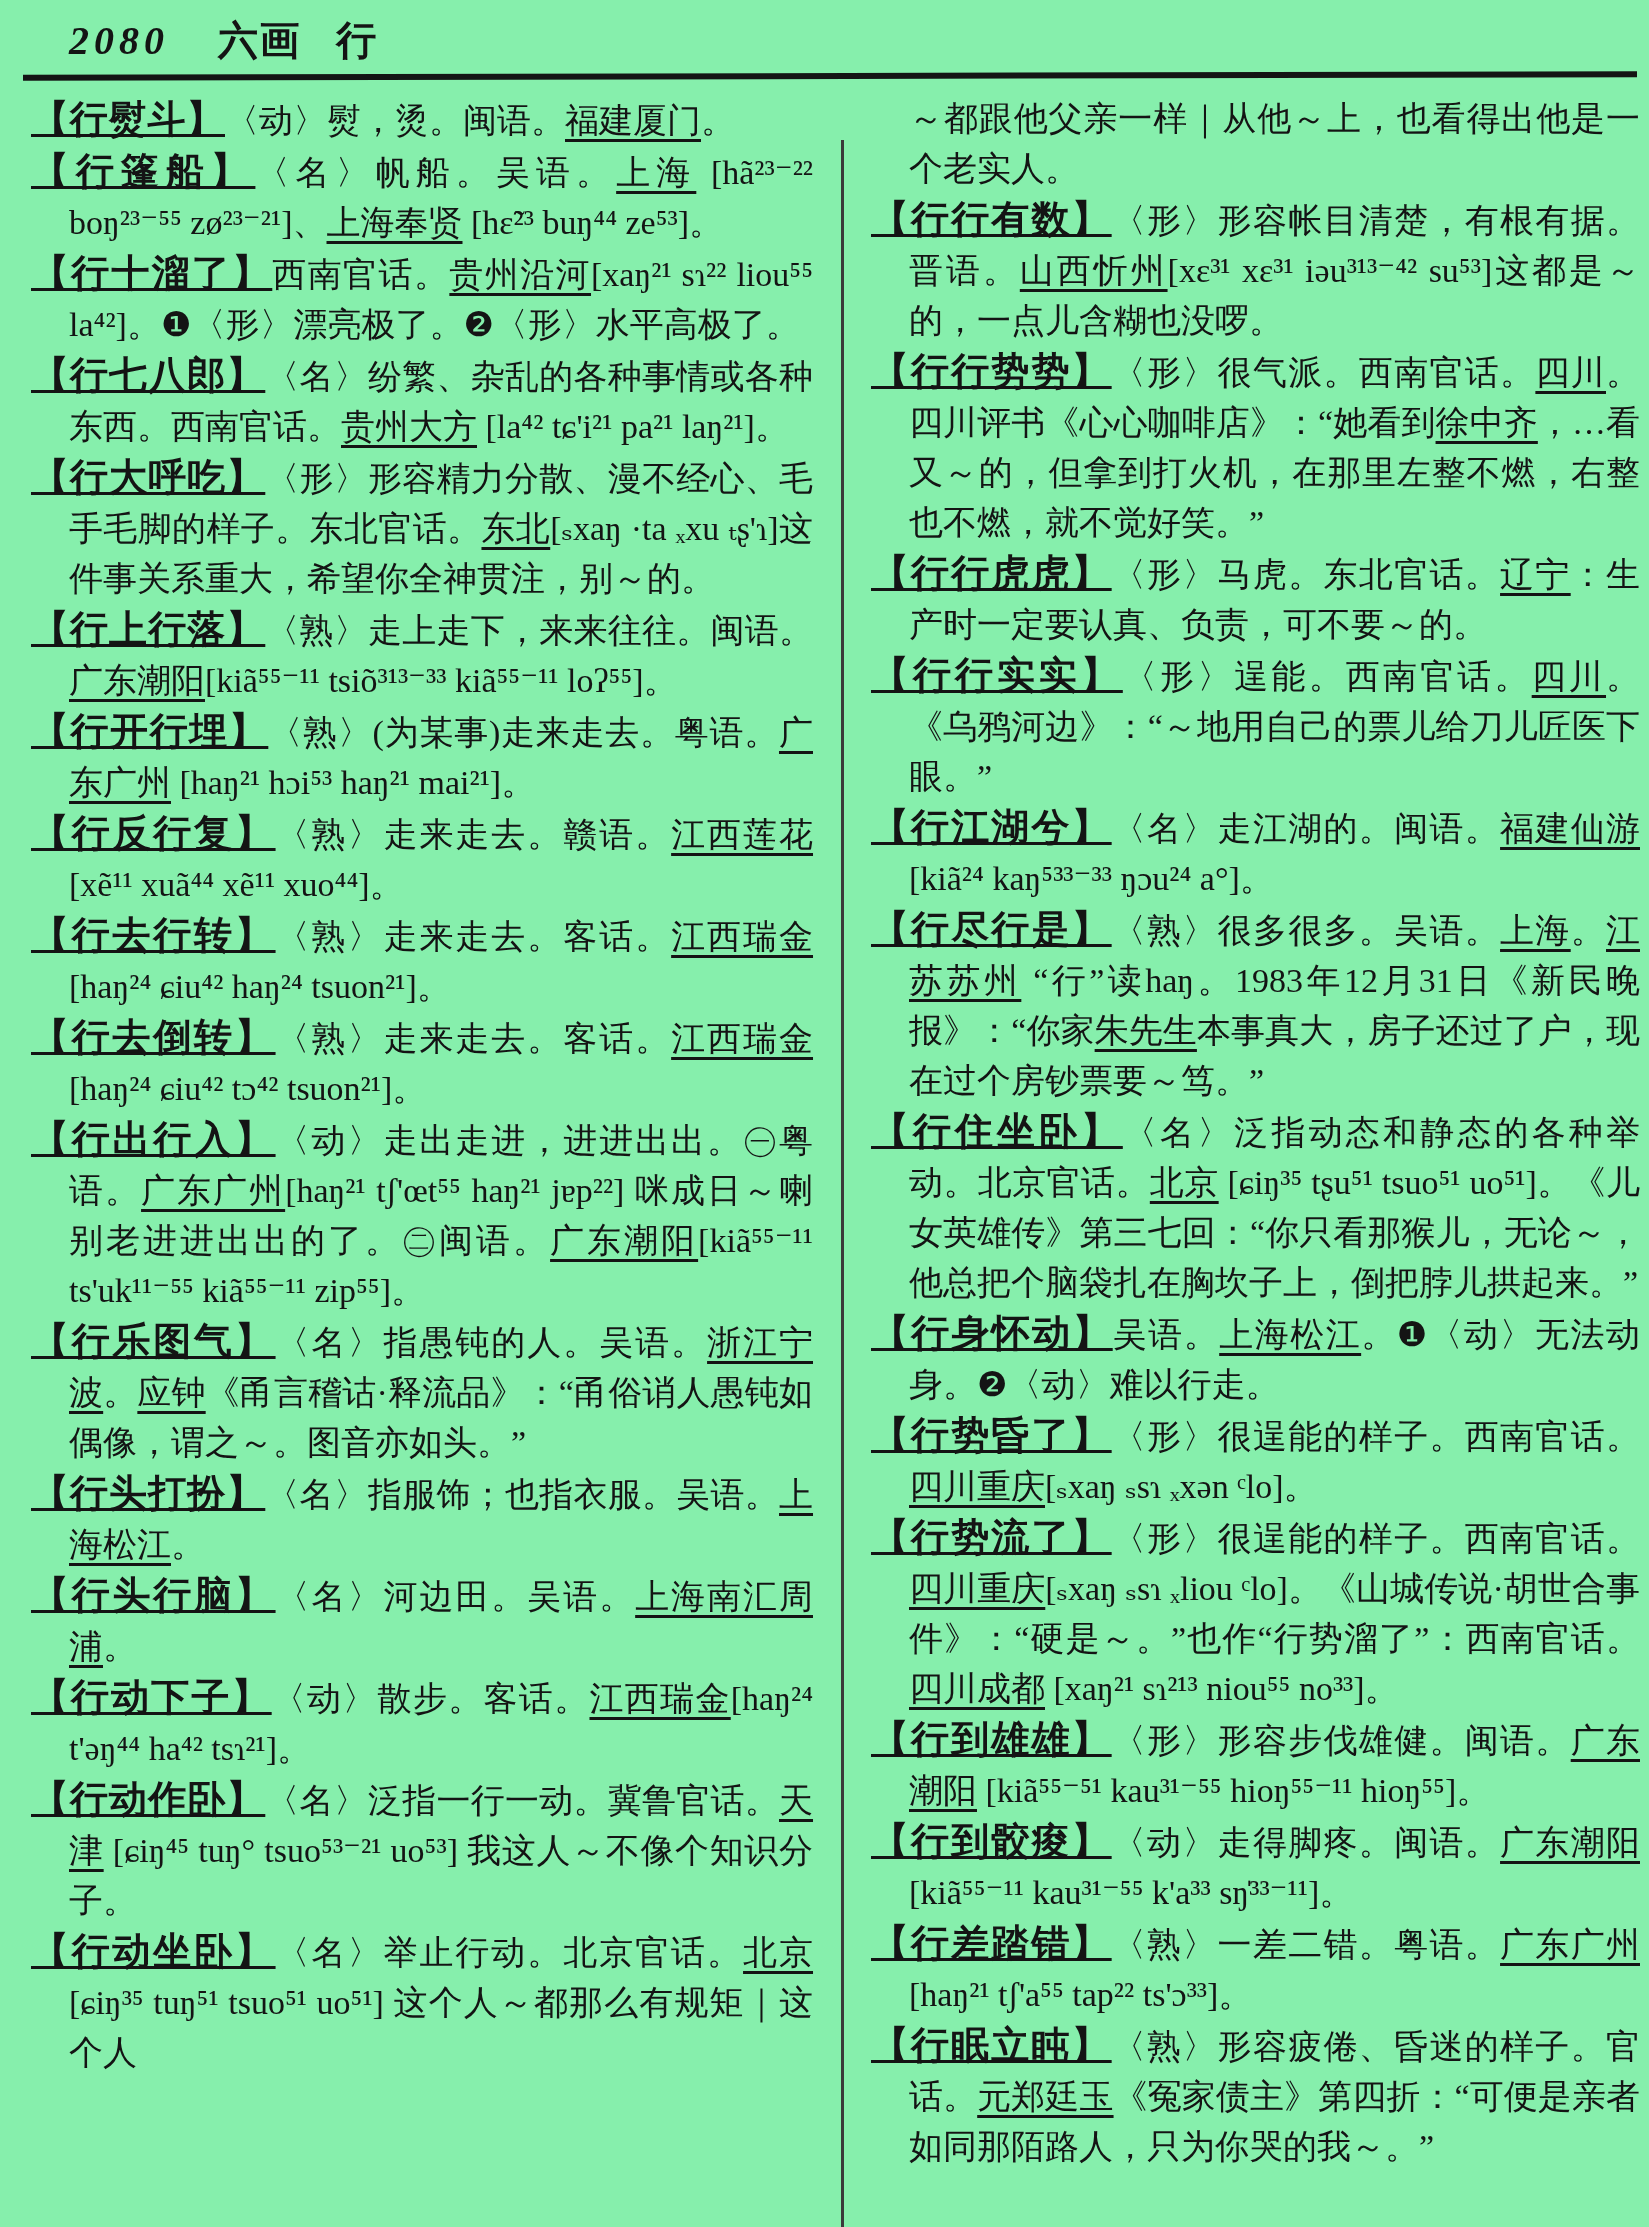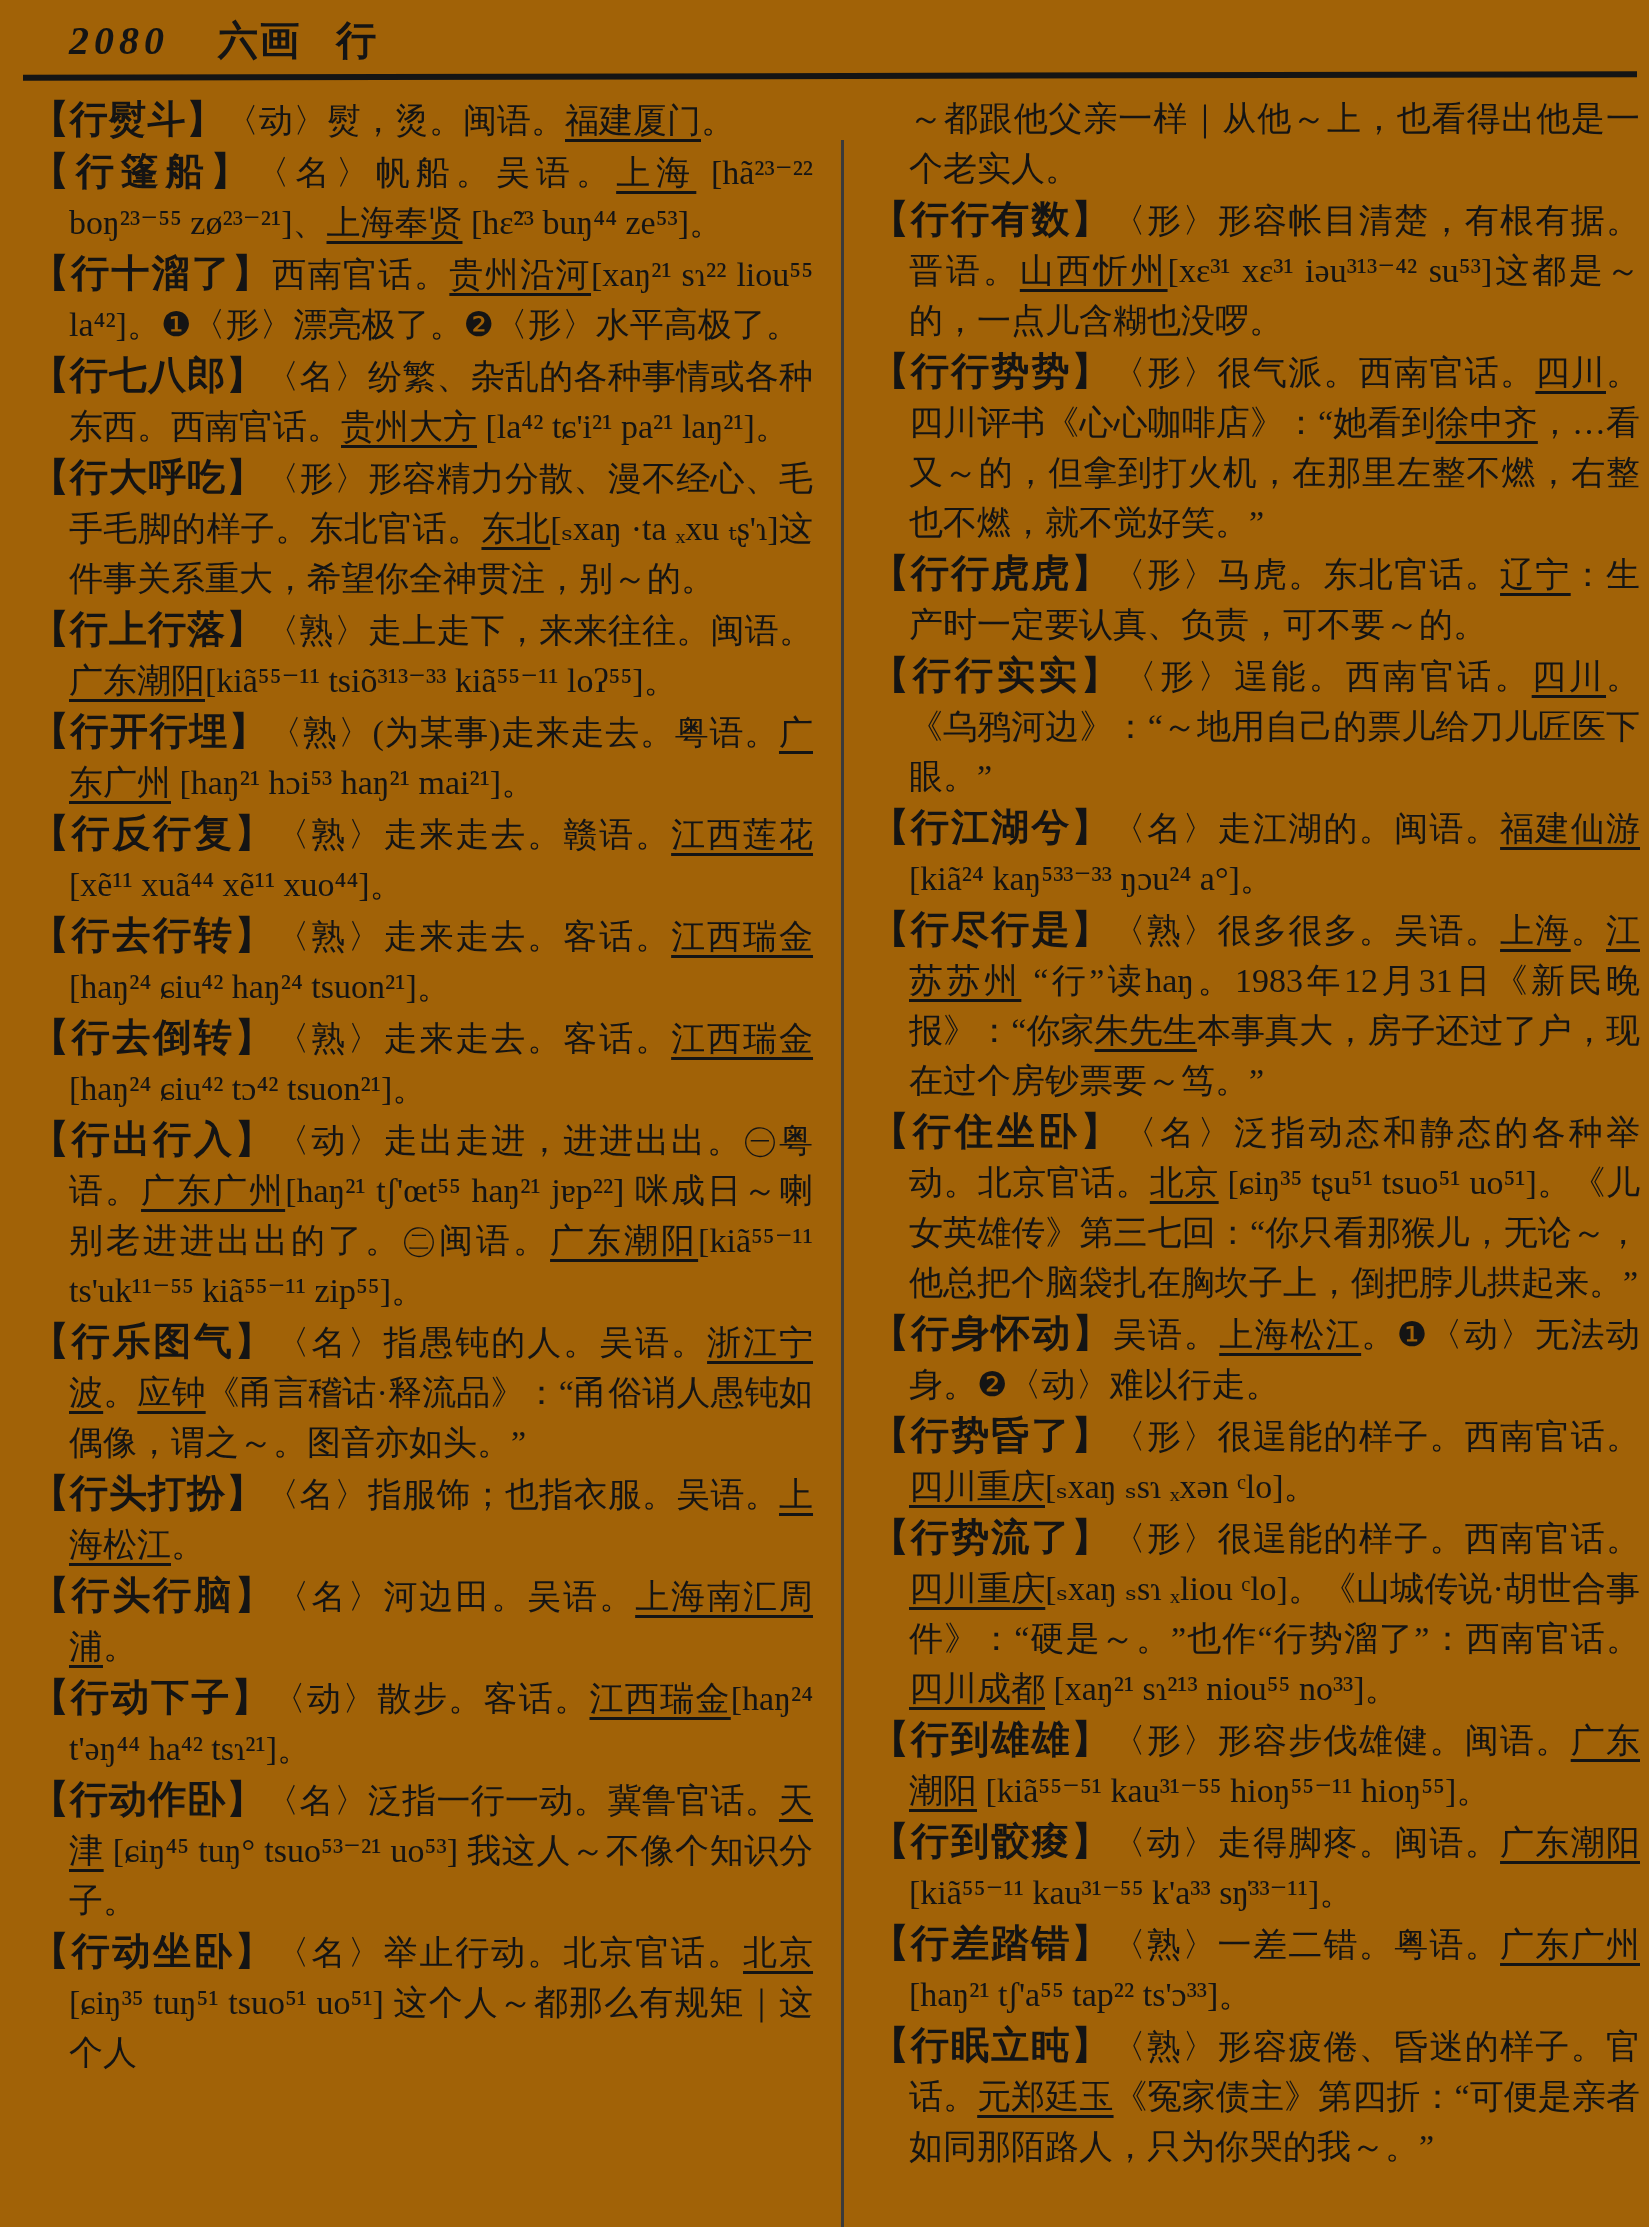--- a/index.html
+++ b/index.html
@@ -1,19 +1,19 @@
 <!DOCTYPE html>
 <html lang="zh-Hans" style="font-size:13.2px"><head>
 <meta charset="utf-8">
 <style>
   html,body{margin:0;padding:0;background:#e8e6e0;}
   .page{
     position:relative;
     width:1650px;height:2227px;
-    background:#a16207;
+    background:#86efac;
     color:#141414;
     font-family:"Liberation Serif","DejaVu Serif",serif;
     overflow:hidden;
   }
   .header{
     position:absolute;top:13.2px;left:69px;
     font-size:40px;font-weight:bold;
     letter-spacing:1.6px;
     white-space:nowrap;
   }
@@ -36,20 +36,21 @@
   .col-right{left:871px;width:769px;}
   .entry{
     margin:0;
     padding-left:38px;text-indent:-38px;
   }
   .entry.cont{padding-left:38px;text-indent:0;}
   .hw{
     font-weight:bold;
     font-size:38px;
     letter-spacing:0.8px;
+    text-decoration:underline;
   }
   .u{
     text-decoration:underline;
     text-decoration-thickness:2.5px;
     text-underline-offset:7.4px;
   }
 </style>
 </head>
 <body>
 

